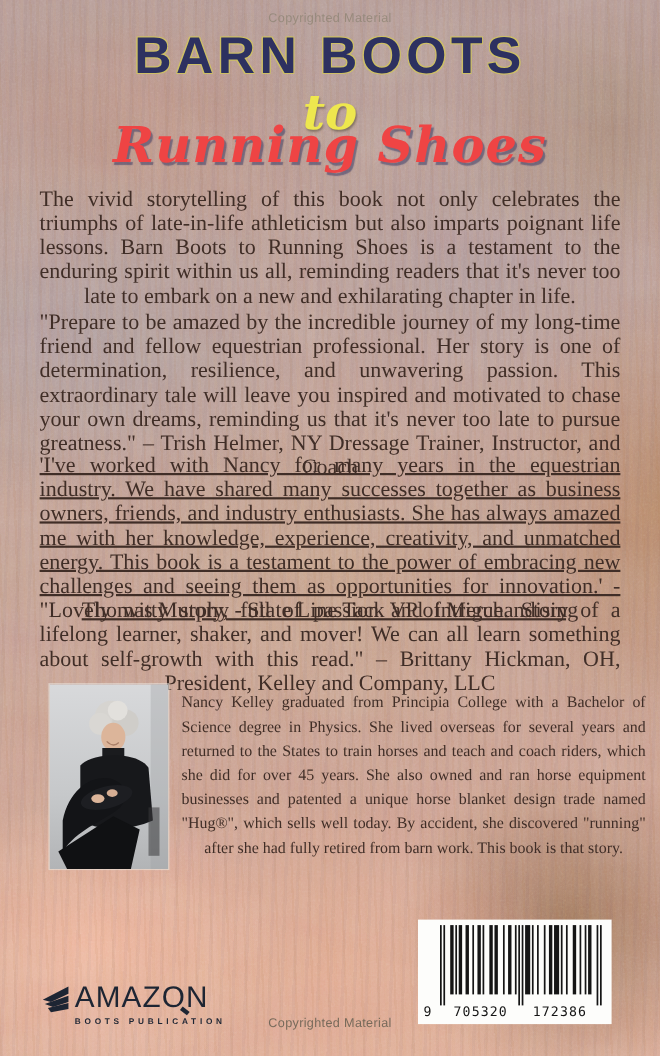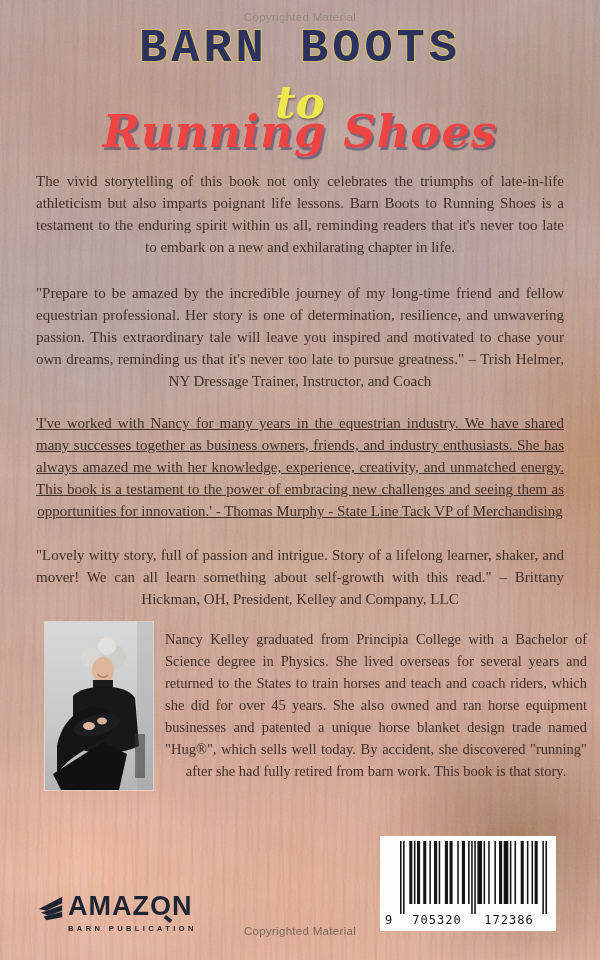--- a/index.html
+++ b/index.html
@@ -35,59 +35,59 @@
 
   .wm {
     position:absolute; left:0; width:100%; text-align:center;
     font-family:"Liberation Sans", sans-serif; font-size:11.5px; letter-spacing:.3px;
   }
   .wm-top    { top:11px;  color:#8a8170; opacity:.7; }
   .wm-bottom { top:925px; color:#655e50; opacity:.85; }
 
   .t1 {
     position:absolute; top:22px; width:100%; text-align:center;
-    font-family:Liberation Mono, monospace; font-weight:bold; font-size:47px; letter-spacing:4px;
+    font-family:Liberation Sans, sans-serif; font-weight:bold; font-size:47px; letter-spacing:4px;
     color:#2d3160;
     text-shadow:-1px -1px 0 #cdbf66, 1px -1px 0 #cdbf66, -1px 1px 0 #cdbf66, 1px 1px 0 #cdbf66;
   }
   .t2 {
     position:absolute; top:77px; width:100%; text-align:center;
     font-family:"DejaVu Serif", serif; font-style:italic; font-weight:bold; font-size:44px;
     color:#eee74e; text-shadow:1px 2px 2px rgba(60,50,30,0.45);
   }
   .t3 {
     position:absolute; top:105px; width:100%; text-align:center;
     font-family:"DejaVu Serif", serif; font-style:italic; font-weight:bold; font-size:45px; letter-spacing:1px;
     color:#ef4444; text-shadow:2px 3px 1px rgba(43,48,96,0.5);
   }
 
   .para {
     position:absolute; left:36px; width:528px; margin:0;
-    font-size:15px; line-height:22px; color:#402e27;
+    font-size:20px; line-height:22px; color:#402e27;
     text-align:justify; text-align-last:center;
   }
   .p1 { top:170px; }
   .p2 { top:282px; }
   .p3 { top:412px;text-decoration:underline; }
   .p4 { top:544px; }
 
   .photo {
     position:absolute; left:45px; top:622px; width:108px; height:168px;
     box-shadow:0 0 0 1px rgba(235,230,222,0.6);
   }
   .bio {
     position:absolute; left:164px; top:627px; width:422px; margin:1px;
     font-size:14.5px; line-height:22px; color:#402e27;
     text-align:justify; text-align-last:center;
   }
 
   .publisher { position:absolute; left:37px; top:893px; display:flex; align-items:flex-start; gap:3px; }
   .pub-text  { position:relative; }
   .pub-name  {
-    font-family:"Liberation Sans", sans-serif; font-weight:700; font-size:27px;
+    font-family:"Liberation Sans", sans-serif; font-weight:400; font-size:27px;
     letter-spacing:1px; color:#1d2533; line-height:1;
   }
   .o-tail { position:absolute; left:96px; top:24px; width:8px; height:4px; background:#1d2533; transform:rotate(38deg); }
   .pub-sub {
     font-family:"Liberation Sans", sans-serif; font-weight:bold; font-size:7.5px;
     letter-spacing:3.4px; color:#1d2533; margin-top:4px;
   }
 
   .barcode { position:absolute; left:380px; top:836px; width:176px; height:95px; background:#fdfdfb; }
   .barcode svg { position:absolute; left:0; top:0; }
@@ -188,21 +188,21 @@
 
     <div class="publisher">
       <svg width="28" height="30" viewBox="0 0 30 30">
         <path d="M2,16 L27,3 L27,10 L10,18 Z" fill="#1d2533"></path>
         <path d="M4,20 L27,12 L27,18 L12,23 Z" fill="#1d2533"></path>
         <path d="M7,24 L27,19 L27,25 L10,28 Z" fill="#1d2533"></path>
       </svg>
       <div class="pub-text">
         <div class="pub-name">AMAZON</div>
         <div class="o-tail"></div>
-        <div class="pub-sub">BARN PUBLICATION</div>
+        <div class="pub-sub">BOOTS PUBLICATION</div>
       </div>
     </div>
 
     <div class="barcode">
       <svg id="bars" width="176" height="95" viewBox="0 0 176 95">
           <rect x="20.00" y="5" width="1.55" height="73" fill="#151515"></rect>
           <rect x="23.09" y="5" width="1.55" height="73" fill="#151515"></rect>
           <rect x="29.28" y="5" width="3.09" height="63" fill="#151515"></rect>
           <rect x="33.93" y="5" width="1.55" height="63" fill="#151515"></rect>
           <rect x="37.02" y="5" width="3.09" height="63" fill="#151515"></rect>

